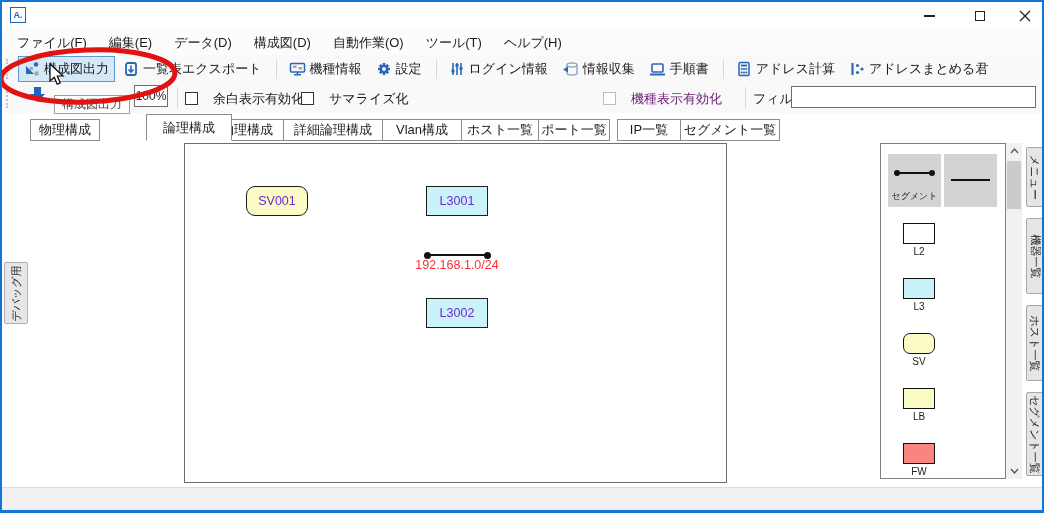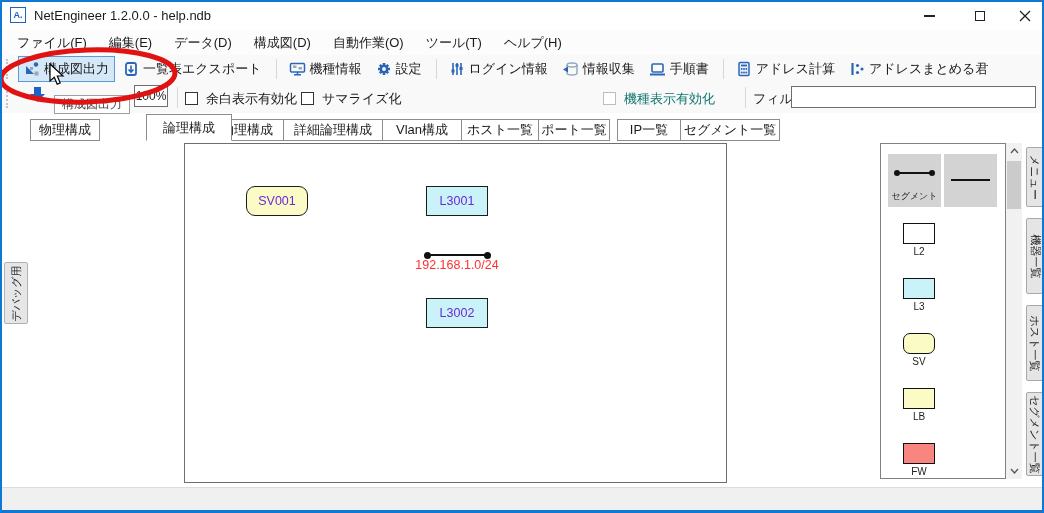--- a/index.html
+++ b/index.html
@@ -36,26 +36,26 @@
   .tbtn svg { display:block; }
   .tsep { width:1px; height:20px; background:#d8d8d8; margin:0 6px; flex:none; }
 
   
   .toolbar2 { position:absolute; left:0; right:0; top:81px; height:30px; background:#f9f9f9; border-bottom:1px solid #f0f0f0; }
   .t2grip { position:absolute; left:4px; top:5px; width:3px; height:20px; border-left:2px dotted #c3c3c3; }
   .pin-btn { position:absolute; left:27px; top:3px; width:18px; height:20px; }
   .zoom-box { position:absolute; left:132px; top:2px; width:34px; height:22px; box-sizing:border-box;
     border:1px solid #6e6e6e; background:#fff; display:flex; align-items:center; justify-content:center; font-size:12px; }
   .t2sep { position:absolute; top:4px; width:1px; height:21px; background:#d8d8d8; }
-  .cb-item { position:absolute; top:5px; height:21px; display:flex; align-items:center; gap:8px; white-space:nowrap; }
+  .cb-item { position:absolute; top:5px; height:21px; display:flex; align-items:center; gap:15px; white-space:nowrap; }
   .cb-box { width:13px; height:13px; box-sizing:border-box; border:1px solid #333; background:#fff;
     font-size:11px; line-height:11px; text-align:center; flex:none; }
   .cb-item.checked .cb-box::after { content:"✓"; }
   .cb-item.hl { background:#abdcf2; padding:0 6px; }
-  .cb-item.disabled { color:#0f766e; }
+  .cb-item.disabled { color:#701a75; }
   .cb-item.disabled .cb-box { border-color:#bdbdbd; }
   .filter-label { position:absolute; left:751px; top:7px; white-space:nowrap; }
   .filter-input { position:absolute; left:789px; top:3px; width:245px; height:22px; box-sizing:border-box;
     border:1px solid #6e6e6e; background:#fff; font:inherit; padding:0 4px; }
 
   
   .tabstrip { position:absolute; left:0; right:0; top:111px; height:28px; background:#fff; }
   .tab { position:absolute; bottom:0; height:22px; box-sizing:border-box; background:#fff;
     border:1px solid #8c8c8c; text-align:center; line-height:20px; white-space:nowrap; overflow:hidden; font-size:13px; }
   .tab.active { height:27px; line-height:25px; border-bottom:1px solid #fff; z-index:2;margin-left:47px; }
@@ -109,21 +109,20 @@
     border:1px solid #9f9f9f; background:#fff; color:#444; font-size:12px; z-index:5;
     display:flex; align-items:center; justify-content:center; white-space:nowrap; overflow:hidden; }
 </style>
 </head>
 <body>
 
 <div class="window">
 
   <div class="titlebar">
     <div class="app-icon">A.</div>
-    <div class="title-text">NetEngineer 1.2.0.0 - help.ndb</div>
     <div class="win-btn" style="left:905px">
         <div class="glyph-min"></div>
       </div>
     <div class="win-btn" style="left:955px">
         <div class="glyph-max"></div>
       </div>
     <div class="win-btn" style="left:1000px">
       <svg width="12" height="12" viewBox="0 0 12 12">
           <path d="M1 1 L11 11 M11 1 L1 11" stroke="#222" stroke-width="1.3"></path>
         </svg>

